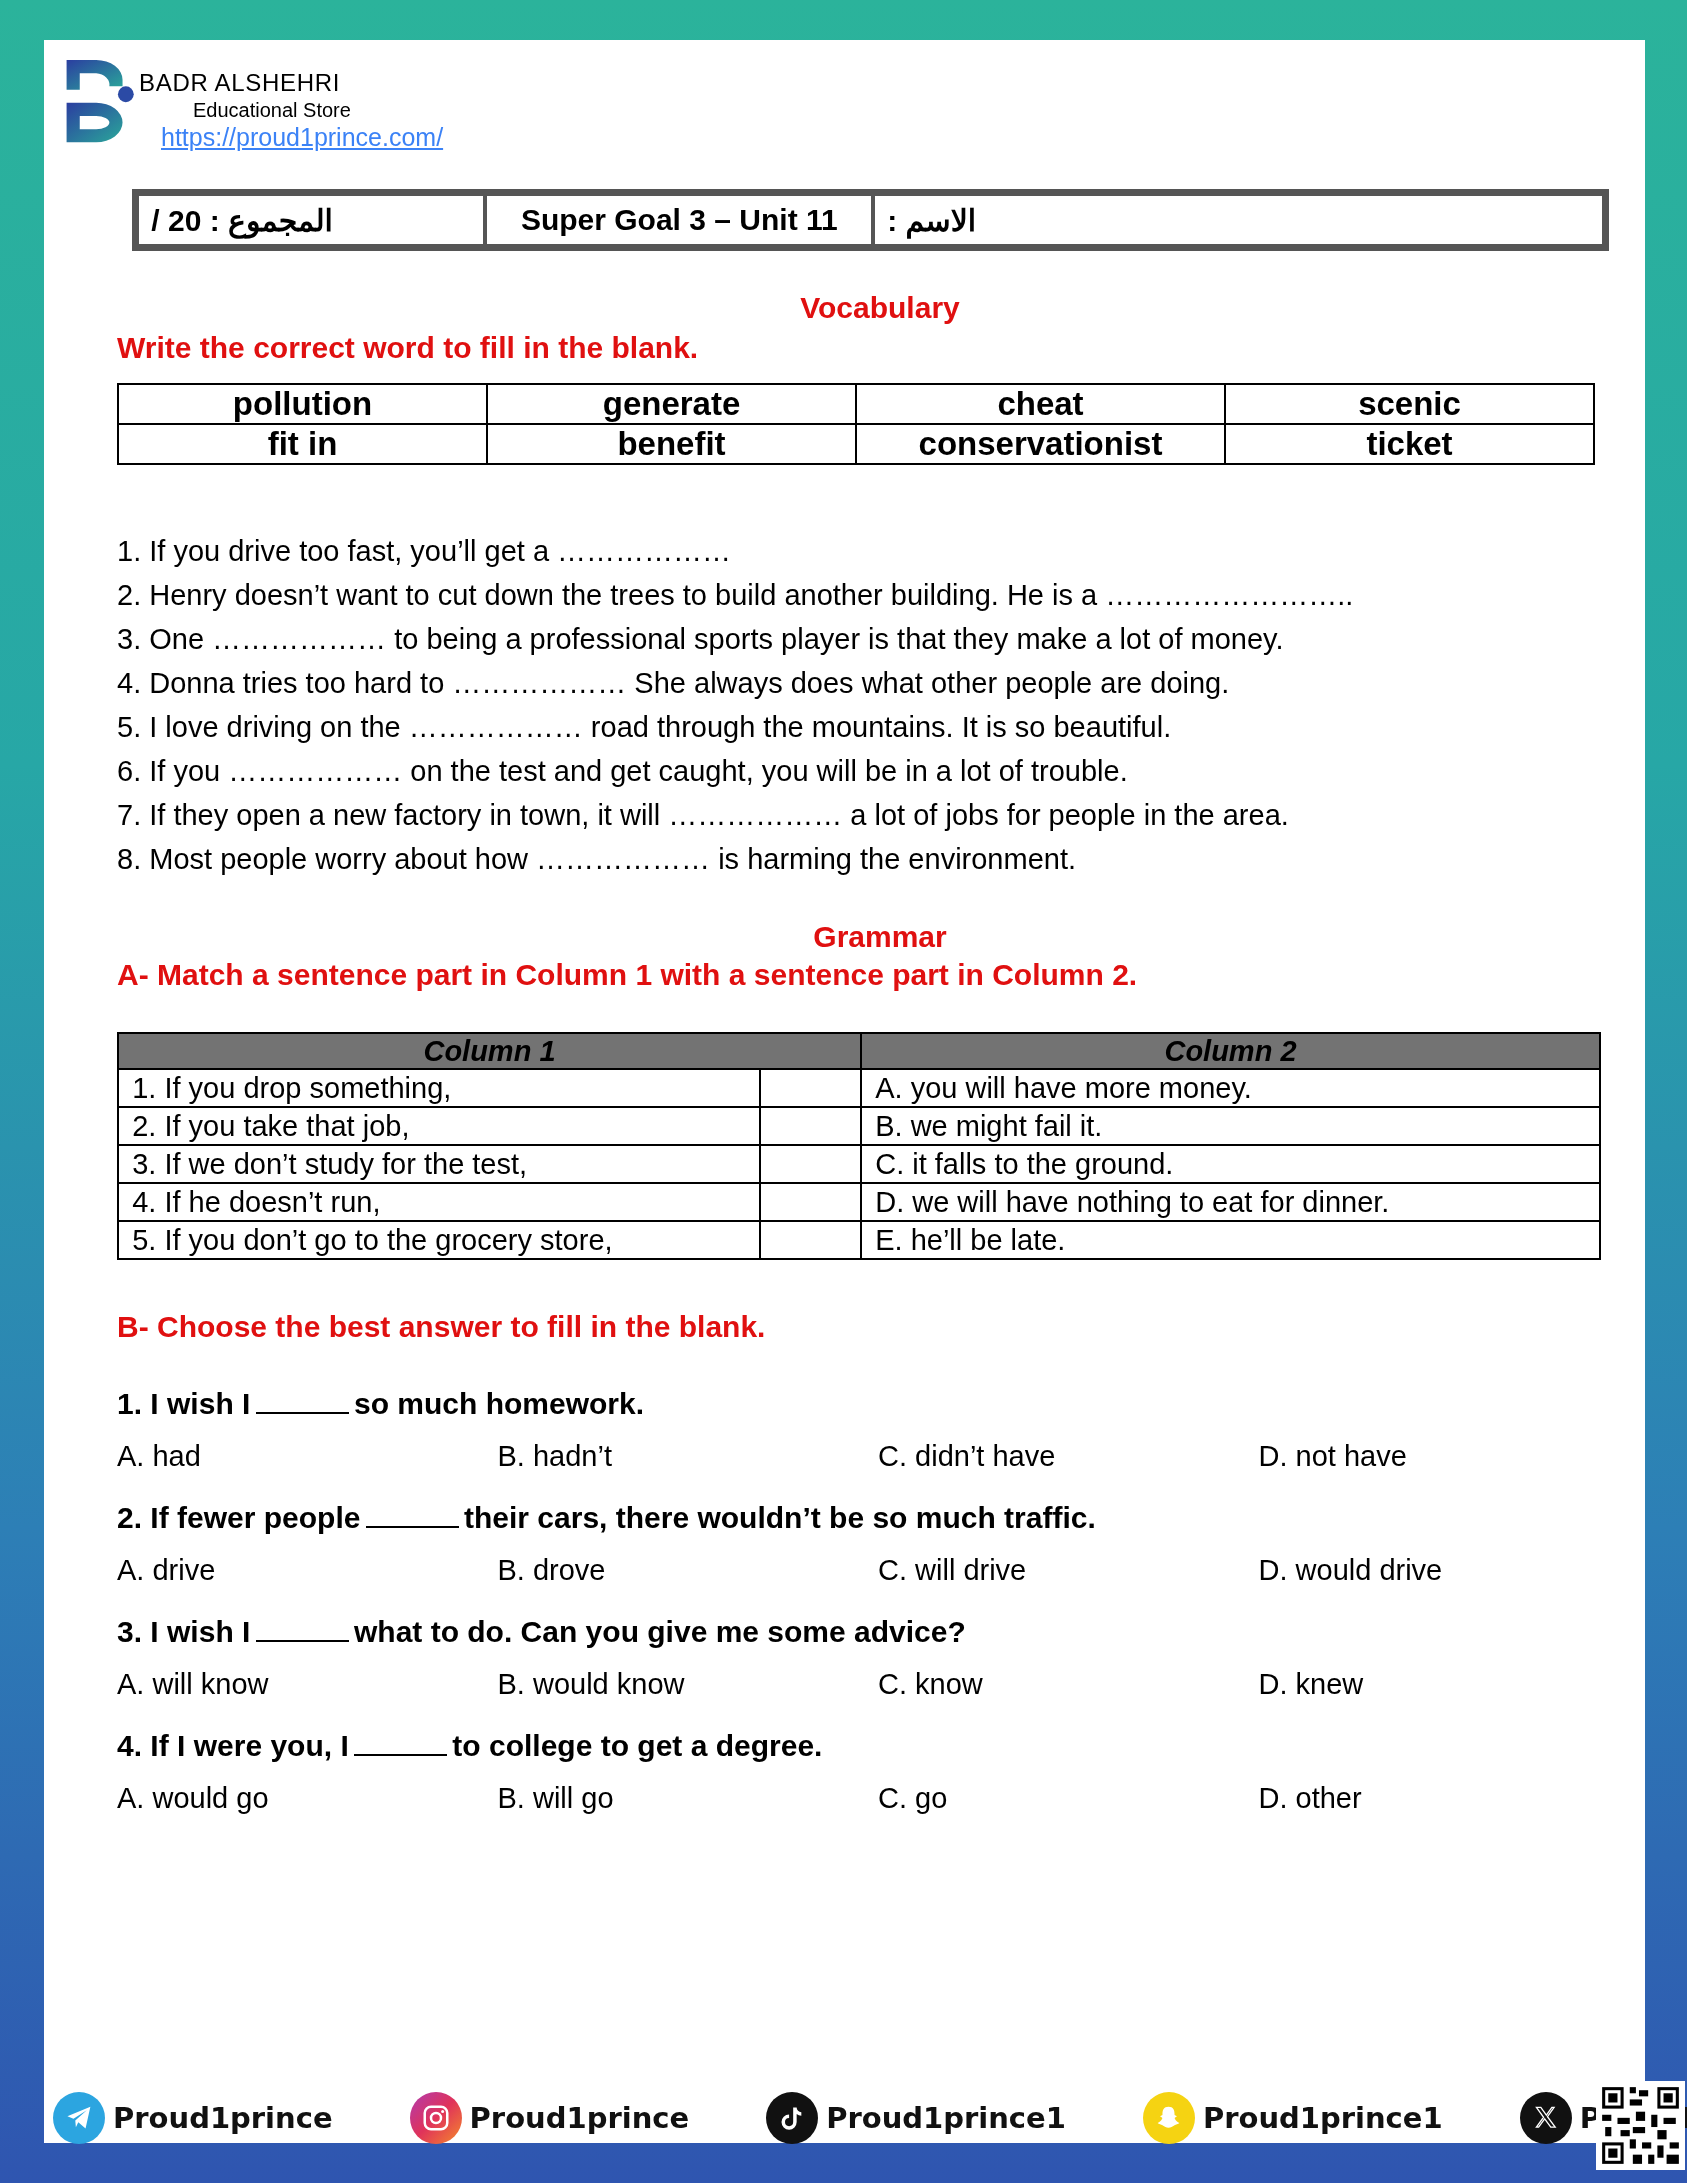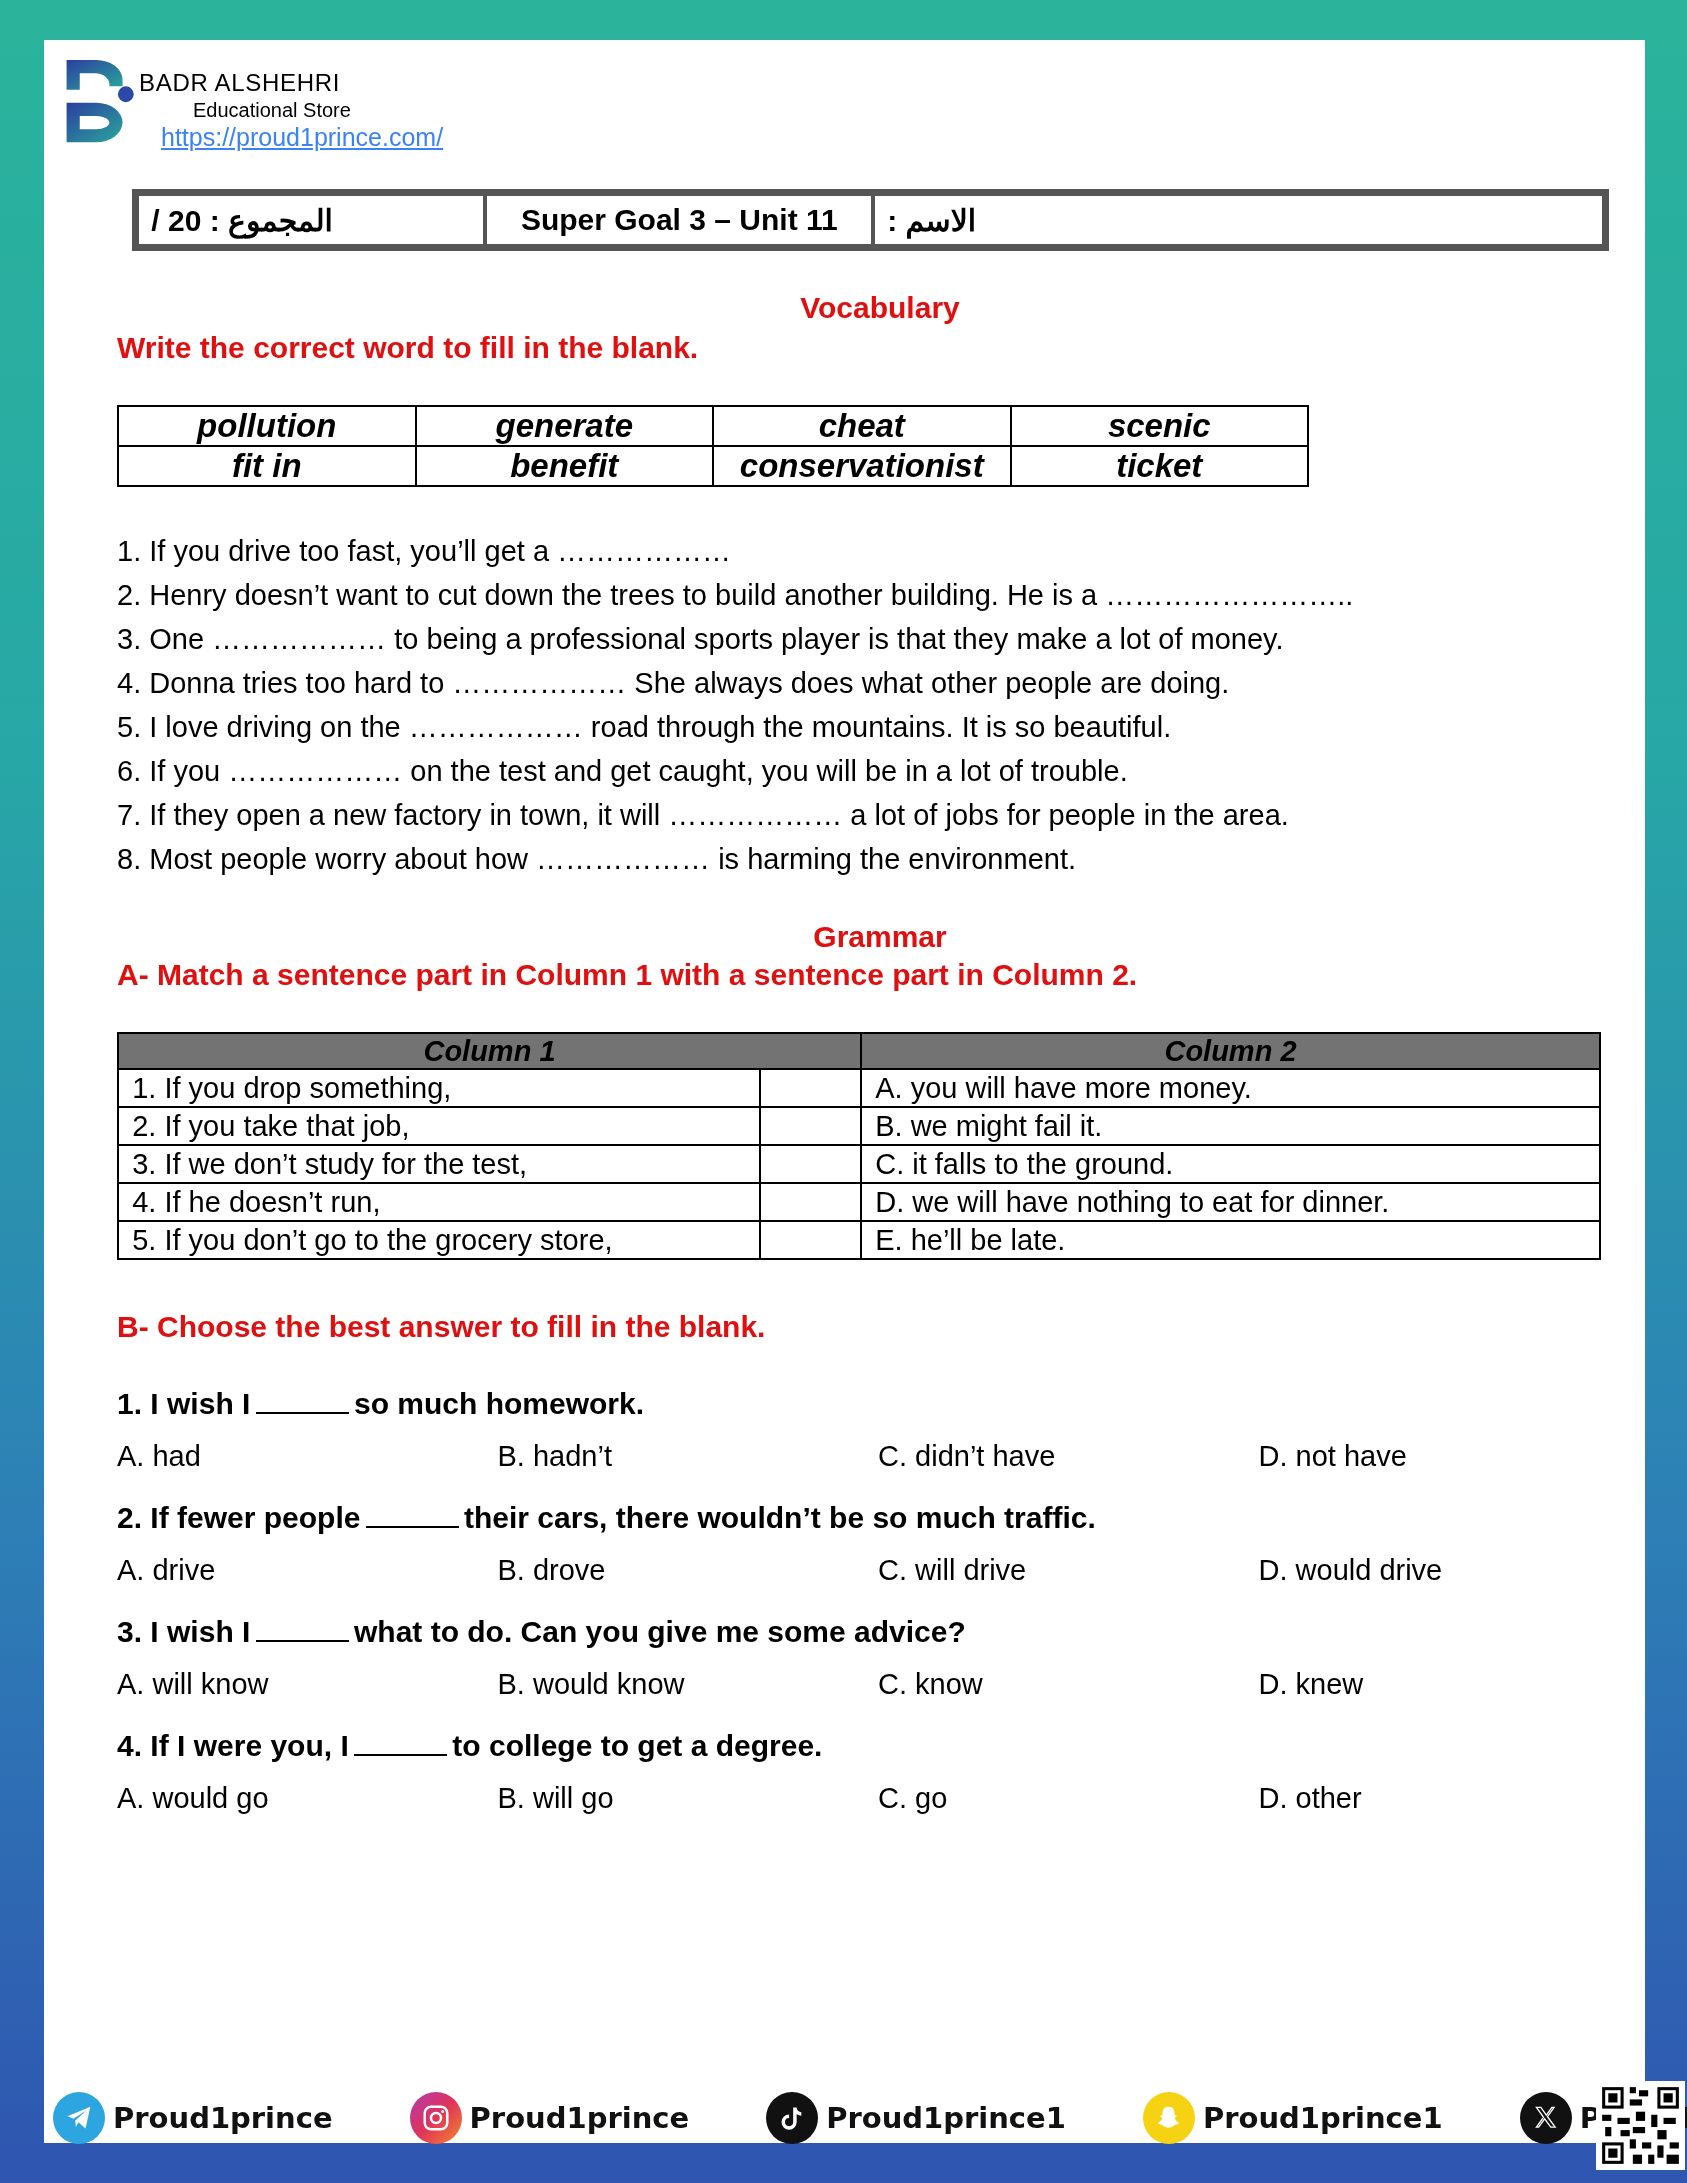--- a/index.html
+++ b/index.html
@@ -29,21 +29,21 @@
   .hcell { background:#fff; display:flex; align-items:center; font-weight:bold; font-size:30px; padding:0 12px; box-sizing:border-box; }
   .hcell.total { width:344px; justify-content:flex-end; direction:rtl; }
   .hcell.title { width:384px; justify-content:center; }
   .hcell.name { flex:1; justify-content:flex-end; direction:rtl; }
 
   .red-center { left:0; width:1760px; text-align:center; color:#e01010; font-weight:bold; font-size:30px; }
   .red-head { left:117px; color:#e01010; font-weight:bold; font-size:30px; }
 
   
   .vocab-table {
-    left:117px; top:405px; width:1192px; border-collapse:collapse;font-style:italic;
+    left:117px; top:383px; width:1478px; border-collapse:collapse;
   }
   .vocab-table td {
     border:2px solid #000; width:25%; text-align:center; font-weight:bold; font-size:33px;
     height:38px; line-height:38px; padding:0;
   }
 
   .sentences { left:117px; top:529px; font-size:29px; line-height:44px; }
   .sentences div { white-space:nowrap; }
 
   

